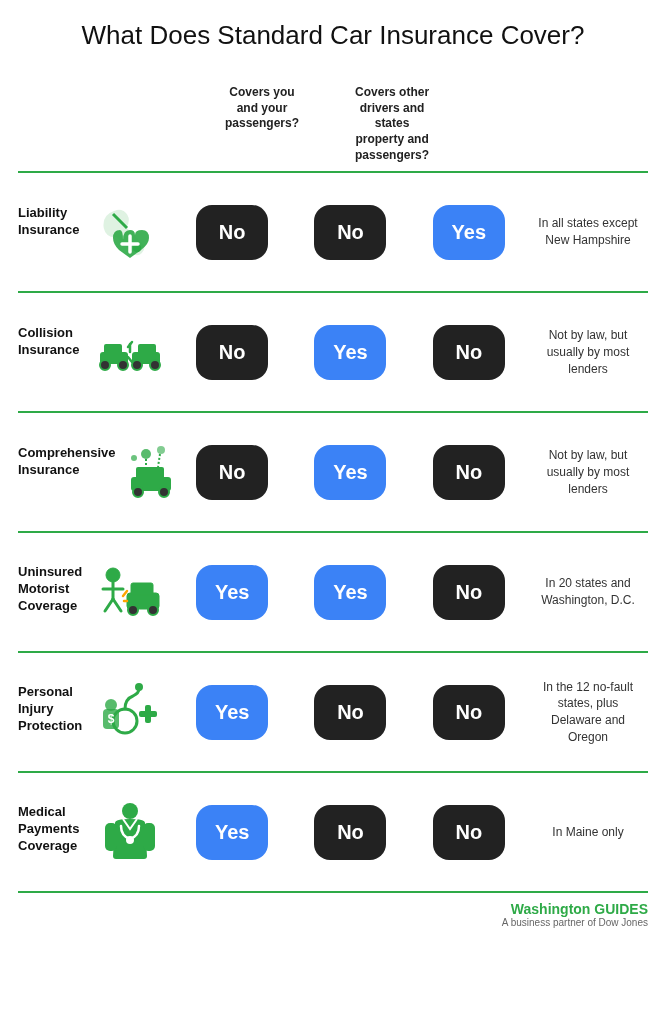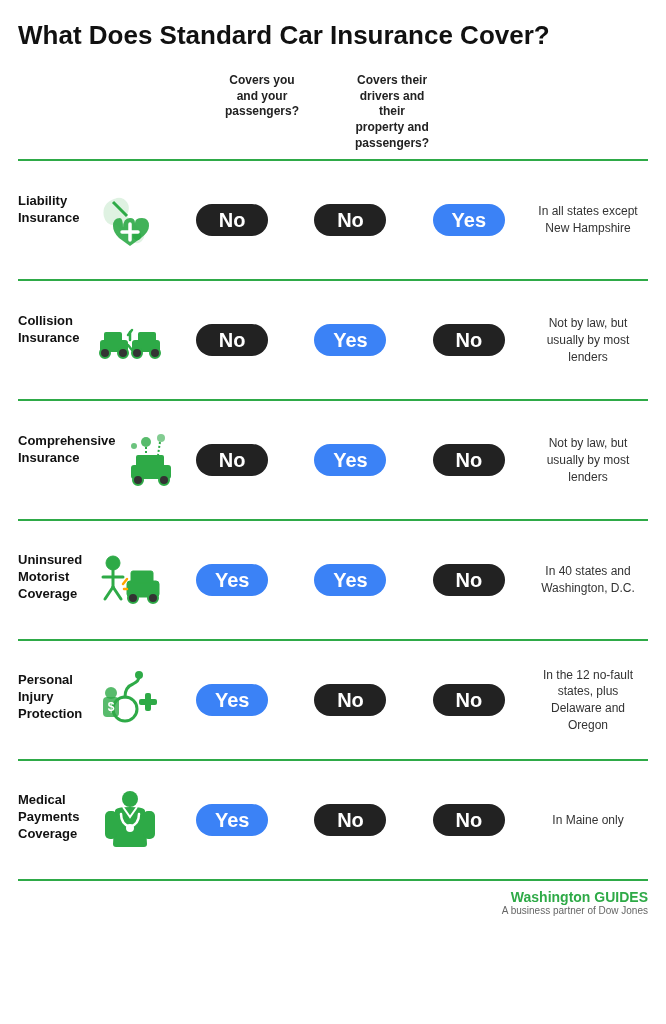--- a/index.html
+++ b/index.html
@@ -8,24 +8,25 @@
       min-height: 1024px;
       background: #fff;
       font-family: Arial, Helvetica, sans-serif;
       color: #222;
     }
     .container {
       width: 666px;
       padding: 20px 18px 10px 18px;
     }
     h1 {
+      text-align: center;
       font-size: 26px;
-      font-weight: 700;
+      font-weight: 400;
       color: #111;
-      margin-bottom: 22px;
+      margin-bottom: 34px;
       line-height: 1.2;
     }
     .header-row {
       display: grid;
       grid-template-columns: 155px 1fr 1fr 1fr 120px;
       text-align: center;
       padding: 0 0 8px 0;
       border-bottom: 2px solid #2eaa47;
       gap: 48px;
     }
@@ -64,21 +65,21 @@
       display: flex;
       align-items: center;
       justify-content: center;
     }
     .badge {
       display: flex;
       align-items: center;
       justify-content: center;
       border-radius: 16px;
       width: 72px;
-      height: 32px;
+      height: 55px;
       font-size: 20px;
       font-weight: 900;
       color: #fff;
       margin: 8px auto;
     }
     .badge-no { background: #222; }
     .badge-yes { background: #3b82f6; }
     .required-text {
       font-size: 12px;
       color: #333;
@@ -112,21 +113,21 @@
   </style>
 </head>
 <body>
 
 <div class="container">
   <h1>What Does Standard Car Insurance Cover?</h1>
 
   <div class="header-row">
     <div class="header-cell"></div>
     <div class="header-cell">Covers you and your passengers?</div>
-    <div class="header-cell">Covers their drivers and their property and passengers?</div>
+    <div class="header-cell">Covers other drivers and states property and passengers?</div>
   </div>
 
   <div id="table-body">
       <div class="data-row">
     <div class="row-label">
       <div class="row-label-text">Liability Insurance</div>
       <div class="icon-area">
             <svg width="70" height="60" viewBox="0 0 70 60">
 
         <g stroke="#2eaa47" fill="none" stroke-width="2.5">
@@ -248,21 +249,21 @@
     </div>
     <div style="display:flex;justify-content:center;align-items:center;">
       <div class="badge badge-yes">Yes</div>
     </div>
         <div style="display:flex;justify-content:center;align-items:center;">
       <div class="badge badge-yes">Yes</div>
     </div>
         <div style="display:flex;justify-content:center;align-items:center;">
       <div class="badge badge-no">No</div>
     </div>
-    <div class="required-text">In 40 states and Washington, D.C.</div>
+    <div class="required-text">In 20 states and Washington, D.C.</div>
   </div>
       <div class="data-row">
     <div class="row-label">
       <div class="row-label-text">Personal Injury Protection</div>
       <div class="icon-area">
             <svg width="70" height="60" viewBox="0 0 70 60">
 
         <g fill="#2eaa47">
 
           <circle cx="30" cy="40" r="12" fill="none" stroke="#2eaa47" stroke-width="3"></circle>

